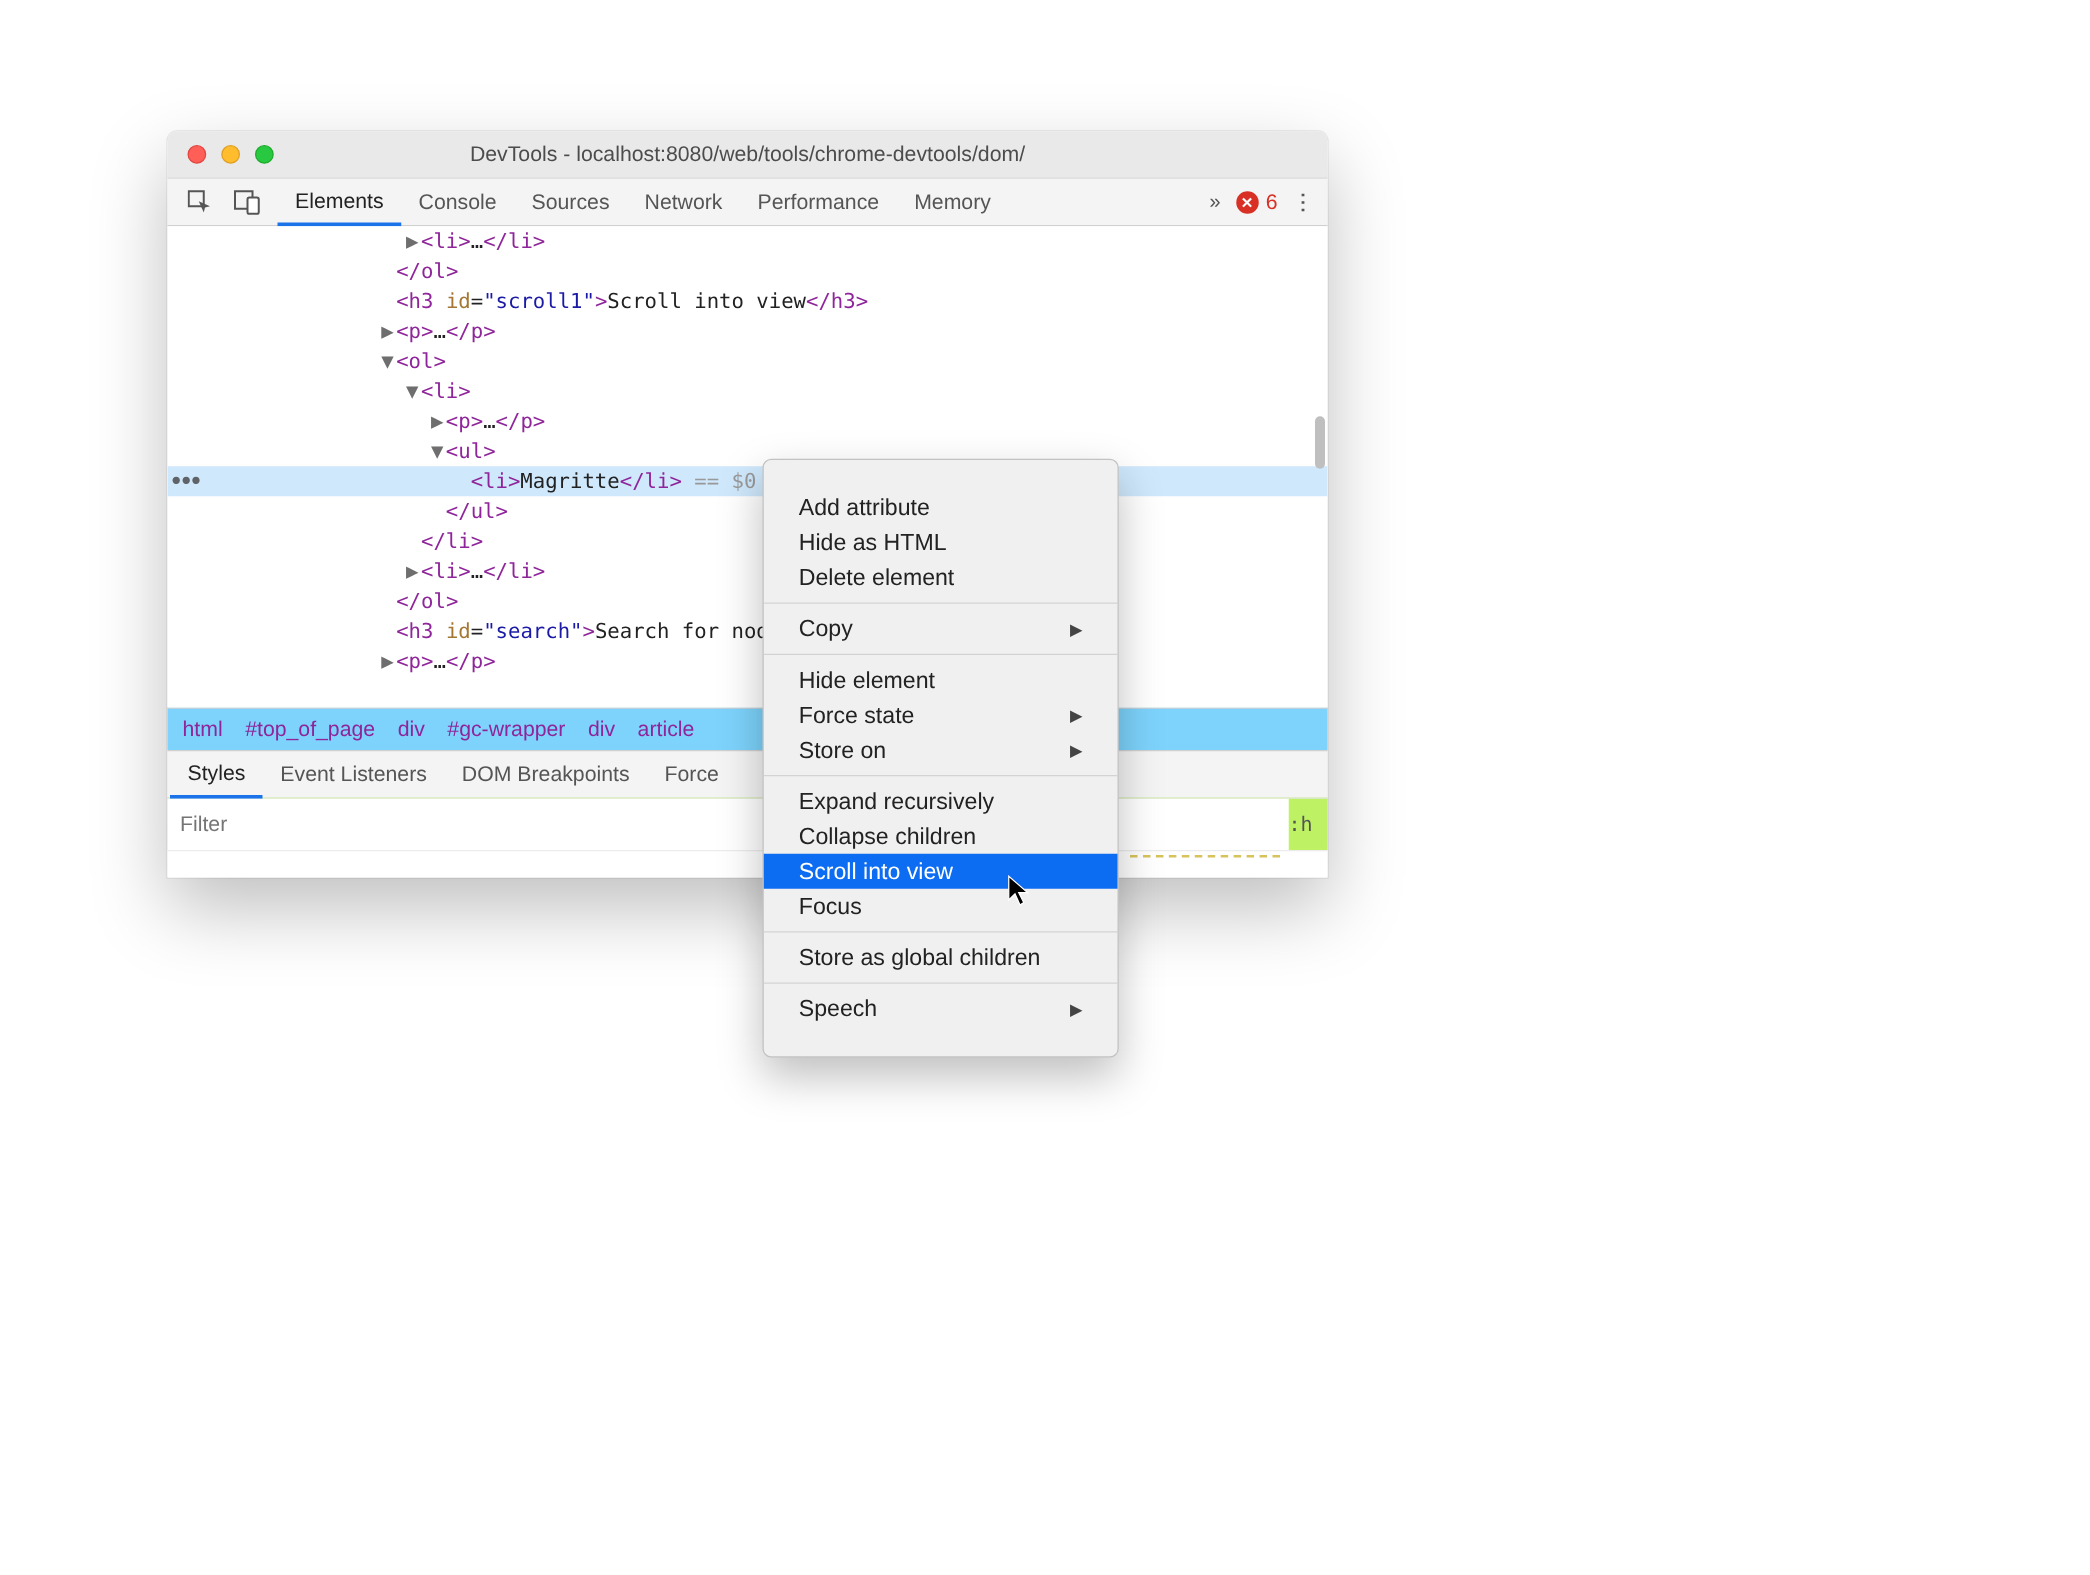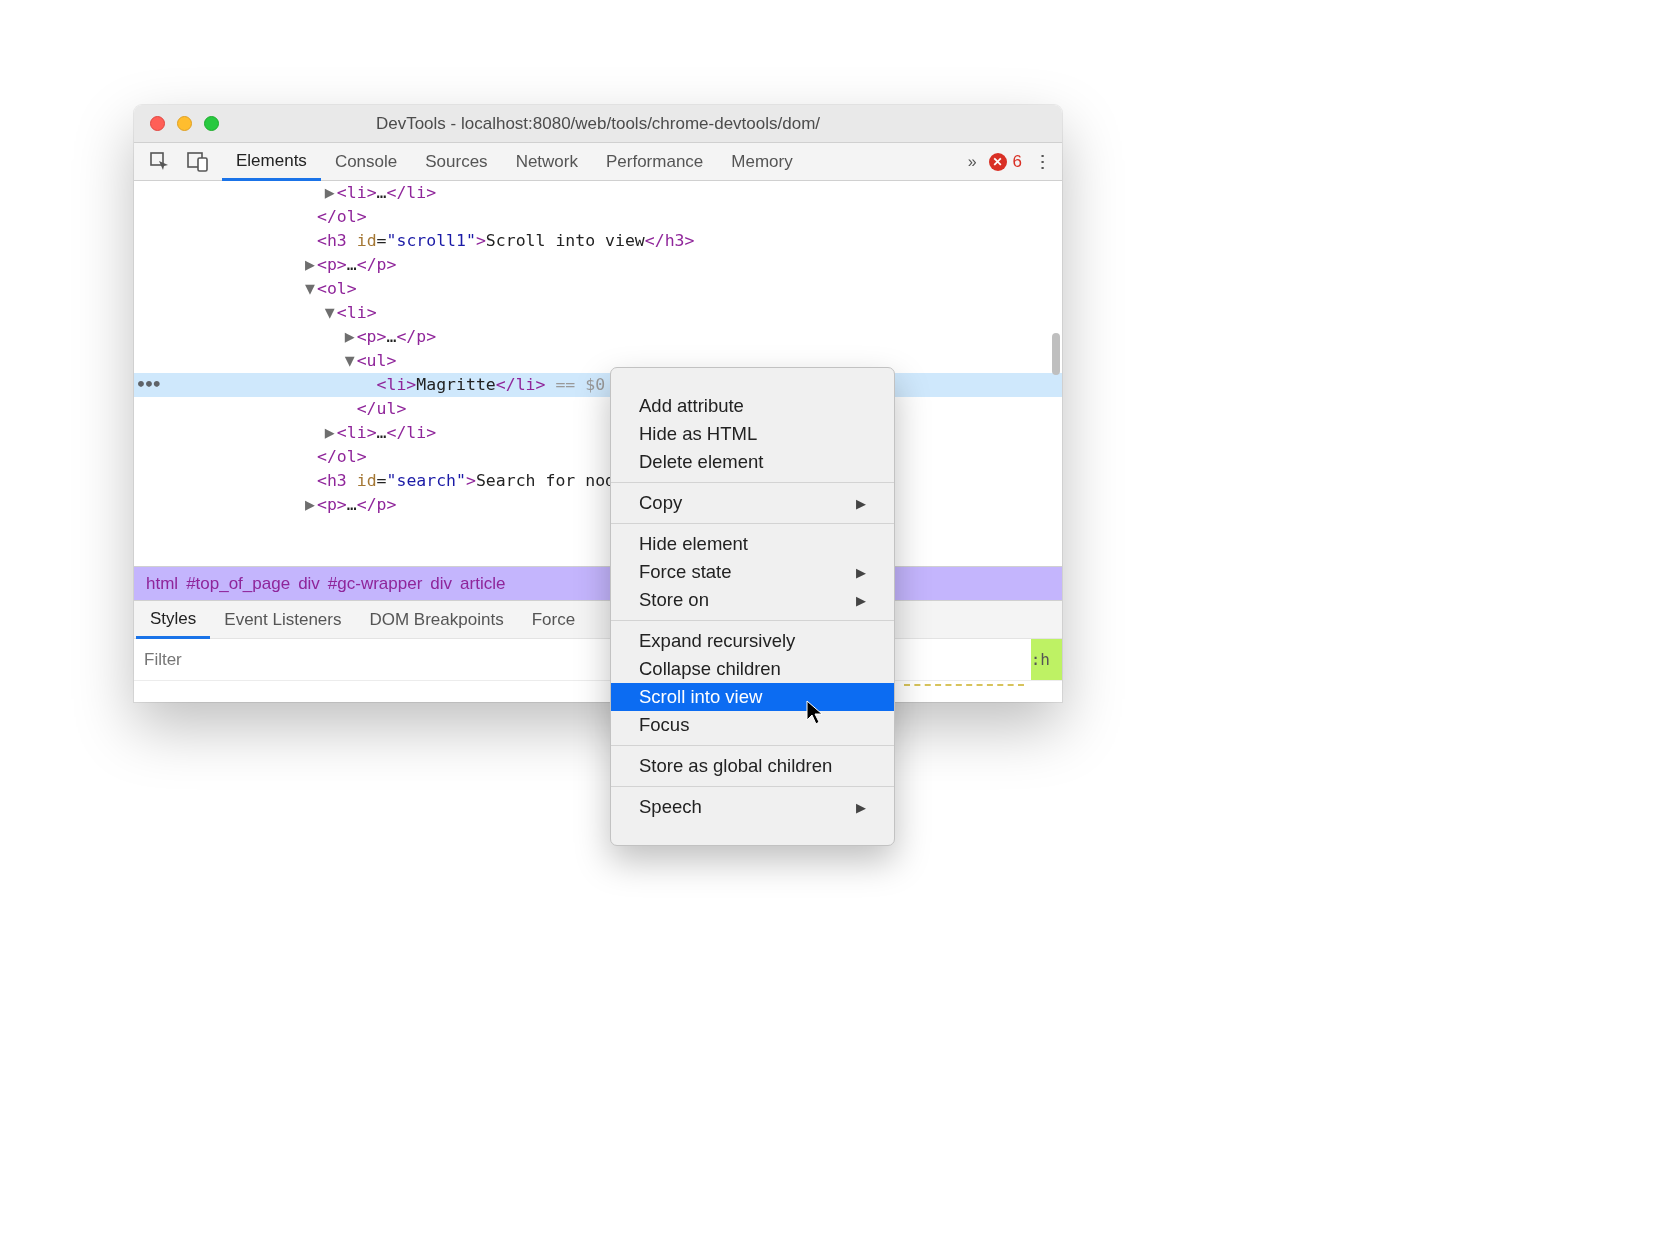--- a/index.html
+++ b/index.html
@@ -125,26 +125,27 @@
     right: 2px;
     top: 152px;
     width: 8px;
     height: 42px;
     background: #bfbfbf;
     border-radius: 4px;
   }
 
   .breadcrumb {
     border-top: 1px solid #d0d0d0;
-    background: #c4b5fd;
+    background: #7dd3fc;
     height: 34px;
     display: flex;
     align-items: center;
     padding-left: 8px;
     font-size: 17px;
+    gap: 10px;
   }
   .crumb { color: #8f259a; padding: 0 4px;}
 
   .subtabs {
     border-top: 1px solid #d0d0d0;
     background: #f4f4f4;
     height: 38px;
     display: flex;
     align-items: center;
     font-size: 17px;
@@ -277,20 +278,21 @@
   <div class="dom-line">                  <span class="arrow">▶</span><span class="tok-tag">&lt;li</span><span class="tok-tag">&gt;</span><span class="tok-text">…</span><span class="tok-tag">&lt;/li</span><span class="tok-tag">&gt;</span></div>
       <div class="dom-line">                <span class="arrow"> </span><span class="tok-tag">&lt;/ol</span><span class="tok-tag">&gt;</span></div>
       <div class="dom-line">                <span class="arrow"> </span><span class="tok-tag">&lt;h3</span>&nbsp;<span class="tok-attr-name">id</span>=<span class="tok-attr-val">"scroll1"</span><span class="tok-tag">&gt;</span><span class="tok-text">Scroll into view</span><span class="tok-tag">&lt;/h3</span><span class="tok-tag">&gt;</span></div>
       <div class="dom-line">                <span class="arrow">▶</span><span class="tok-tag">&lt;p</span><span class="tok-tag">&gt;</span><span class="tok-text">…</span><span class="tok-tag">&lt;/p</span><span class="tok-tag">&gt;</span></div>
       <div class="dom-line">                <span class="arrow">▼</span><span class="tok-tag">&lt;ol</span><span class="tok-tag">&gt;</span></div>
       <div class="dom-line">                  <span class="arrow">▼</span><span class="tok-tag">&lt;li</span><span class="tok-tag">&gt;</span></div>
       <div class="dom-line">                    <span class="arrow">▶</span><span class="tok-tag">&lt;p</span><span class="tok-tag">&gt;</span><span class="tok-text">…</span><span class="tok-tag">&lt;/p</span><span class="tok-tag">&gt;</span></div>
       <div class="dom-line">                    <span class="arrow">▼</span><span class="tok-tag">&lt;ul</span><span class="tok-tag">&gt;</span></div>
       <div class="dom-line selected"><span class="sel-marker">•••</span>                      <span class="arrow"> </span><span class="tok-tag">&lt;li</span><span class="tok-tag">&gt;</span><span class="tok-text">Magritte</span><span class="tok-tag">&lt;/li</span><span class="tok-tag">&gt;</span><span class="tok-text"></span><span class="tok-gray"> == $0</span></div>
       <div class="dom-line">                    <span class="arrow"> </span><span class="tok-tag">&lt;/ul</span><span class="tok-tag">&gt;</span></div>
+      <div class="dom-line">                  <span class="arrow"> </span><span class="tok-tag">&lt;/li</span><span class="tok-tag">&gt;</span></div>
       <div class="dom-line">                  <span class="arrow">▶</span><span class="tok-tag">&lt;li</span><span class="tok-tag">&gt;</span><span class="tok-text">…</span><span class="tok-tag">&lt;/li</span><span class="tok-tag">&gt;</span></div>
       <div class="dom-line">                <span class="arrow"> </span><span class="tok-tag">&lt;/ol</span><span class="tok-tag">&gt;</span></div>
       <div class="dom-line">                <span class="arrow"> </span><span class="tok-tag">&lt;h3</span>&nbsp;<span class="tok-attr-name">id</span>=<span class="tok-attr-val">"search"</span><span class="tok-tag">&gt;</span><span class="tok-text">Search for nodes</span><span class="tok-tag">&lt;/h3</span><span class="tok-tag">&gt;</span></div>
       <div class="dom-line">                <span class="arrow">▶</span><span class="tok-tag">&lt;p</span><span class="tok-tag">&gt;</span><span class="tok-text">…</span><span class="tok-tag">&lt;/p</span><span class="tok-tag">&gt;</span></div>
     </div>
 
   <div class="breadcrumb" id="breadcrumb">
       <span class="crumb">html</span>
       <span class="crumb">#top_of_page</span>
       <span class="crumb">div</span>

